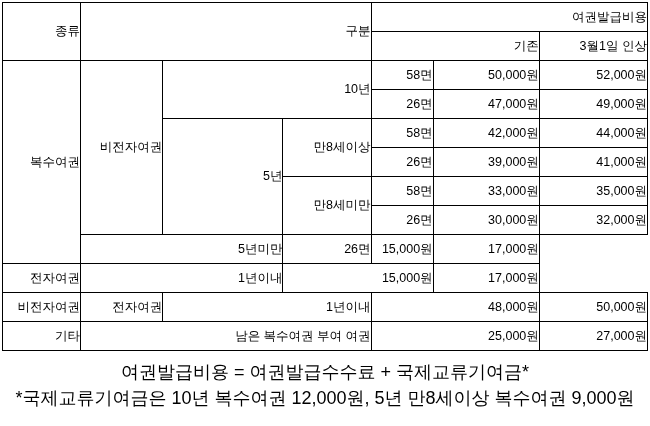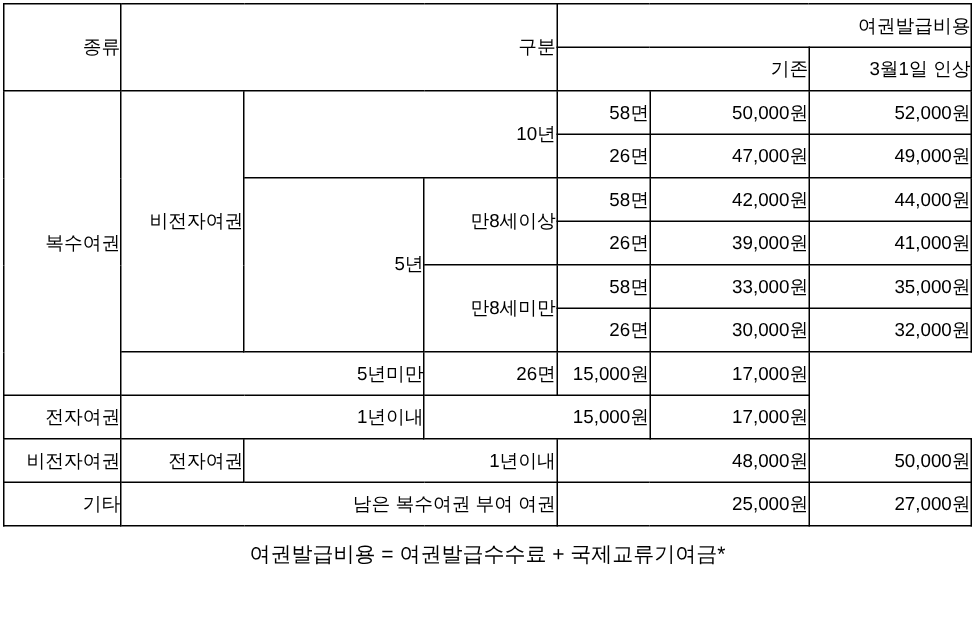--- a/index.html
+++ b/index.html
@@ -33,21 +33,21 @@
     vertical-align: middle;
     padding: 0;
     line-height: 1.2;
     height: 28px;
     white-space: nowrap;
   }
   td.tall { height: 34px; }
   .note {
     margin-top: 8px;
     text-align: center;
-    font-size: 14px;
+    font-size: 18px;
     line-height: 1.45;
   }
   .note div { white-space: nowrap; }
 </style>
 </head>
 <body>
 
 <div id="sheet">
 
   <table class="fee-table">
@@ -139,15 +139,16 @@
         <td class="tall">기타</td>
         <td class="tall" colspan="3">남은 복수여권 부여 여권</td>
         <td class="tall" colspan="2">25,000원</td>
         <td class="tall">27,000원</td>
       </tr>
     </tbody>
   </table>
 
   <div class="note">
     <div>여권발급비용  =  여권발급수수료  +  국제교류기여금*</div>
+    <div>*국제교류기여금은 10년 복수여권 12,000원, 5년 만8세이상 복수여권 9,000원</div>
   </div>
 
 </div>
 
 </body></html>

